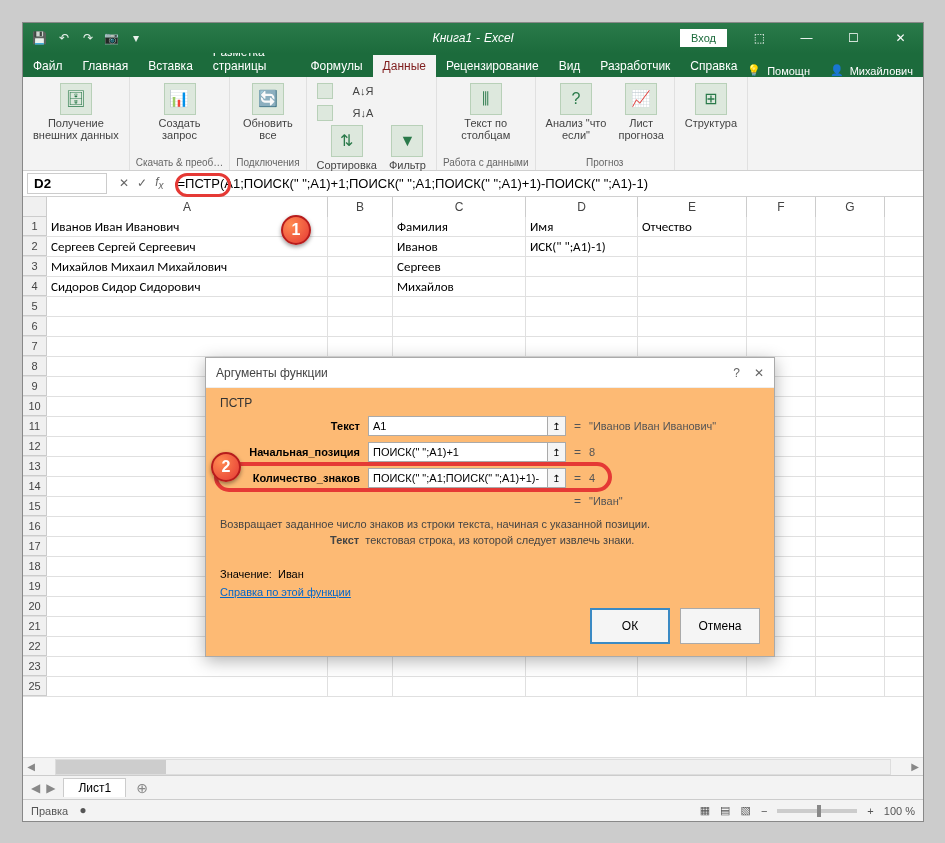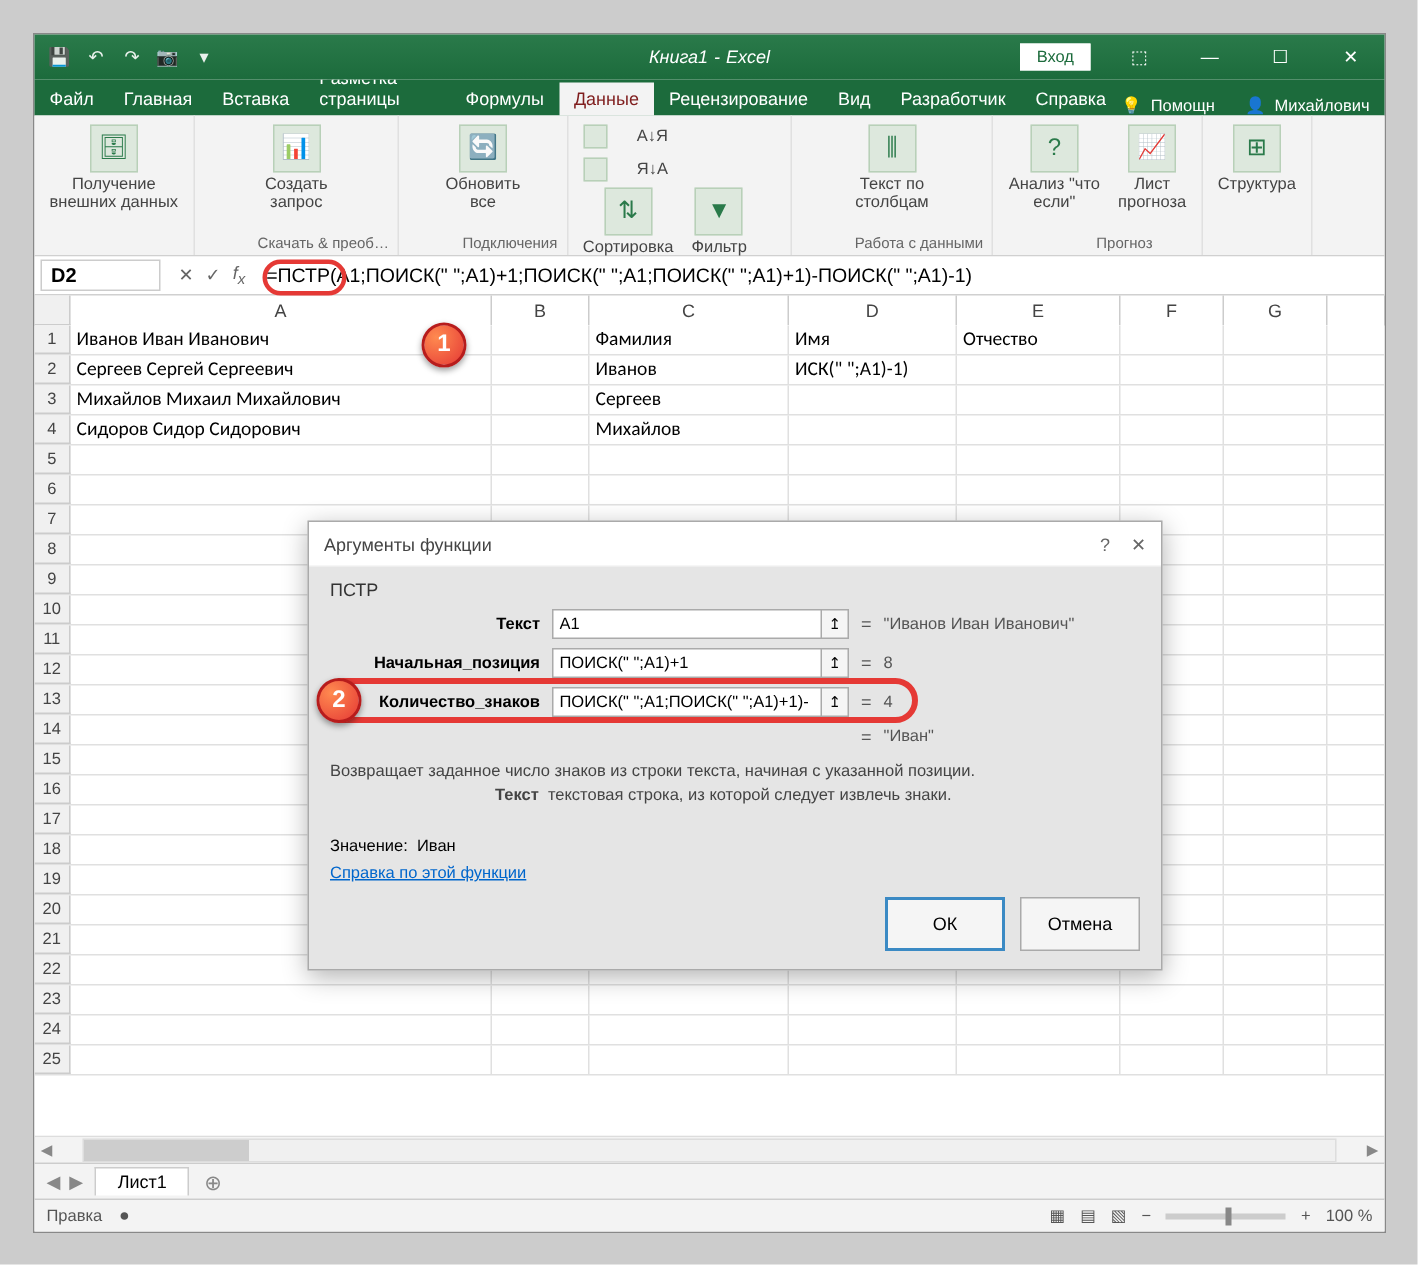--- a/index.html
+++ b/index.html
@@ -11,40 +11,40 @@
   .title-center { position:absolute; left:50%; transform:translateX(-50%); display:flex; align-items:center; gap:4px;font-style:italic; }
   .title-right { margin-left: auto; display:flex; align-items:center; gap:2px; }
   .login-btn { background:#fff; color:#1c6b3c; padding:2px 10px; font-size:11px; margin-right:8px; border:1px solid #fff; }
   .winbtn { width: 45px; height:30px; display:flex; align-items:center; justify-content:center; color:#fff; }
   .tabs { height:24px; background:#1c6b3c; display:flex; align-items:flex-end; font-size:12px; color:#fff; }
   .tab { padding:4px 10px; cursor:pointer; }
   .tab.active { background:#f3f3f3; color:#7f1d1d; }
   .tab-right { margin-left:auto; display:flex; align-items:center; gap:6px; padding-right:10px; font-size:11px; }
   .ribbon { height:94px; background:#f3f3f3; border-bottom:1px solid #d0d0d0; display:flex; font-size:11px; color:#444; }
   .ribgroup { display:flex; flex-direction:column; border-right:1px solid #e0e0e0; padding:4px 6px 2px; }
-  .ribgroup-label { text-align:center; font-size:10px; color:#666; margin-top:auto; padding-top:2px;margin-left:36px; }
+  .ribgroup-label { text-align:center; font-size:10px; color:#666; margin-top:auto; padding-top:2px; }
   .ribbtn { display:flex; flex-direction:column; align-items:center; gap:2px; padding:2px 4px; text-align:center; line-height:1.1; }
   .ribbtn-icon { width:32px; height:32px; background:#dde8dd; border:1px solid #b8d0b8; display:flex; align-items:center; justify-content:center; font-size:16px; color:#2a7a4a; }
   .ribrow { display:flex; gap:4px; }
   .small-btn { display:flex; align-items:center; gap:20px; padding:2px 4px; font-size:11px; }
   .small-icon { width:16px; height:16px; background:#dde8dd; border:1px solid #b8d0b8; }
   .namebox-row { height:26px; background:#fff; border-bottom:1px solid #d0d0d0; display:flex; align-items:center; font-size:12px; }
   .namebox { width:80px; border:1px solid #ccc; margin:2px 4px; padding:2px 6px; background:#fff;font-weight:bold; }
   .fx-controls { display:flex; align-items:center; gap:8px; padding:0 8px; color:#666; }
   .formula-bar { flex:1; padding:2px 6px; font-family:Calibri,sans-serif; font-size:13px; position:relative; }
   .formula-text { white-space:nowrap; }
   .func-highlight { position:absolute; left:4px; top:-1px; width:56px; height:24px; border:3px solid #e53935; border-radius:14px; }
   .grid-area { flex:1; display:flex; overflow:hidden; background:#fff; position:relative; }
   .corner { width:24px; height:20px; background:#f0f0f0; border-right:1px solid #ccc; border-bottom:1px solid #ccc; }
   .colhead { border-right:1px solid #ccc; text-align:center; font-size:12px; color:#444; display:flex; align-items:center; justify-content:center; }
   .row { height:20px; display:flex; border-bottom:1px solid #e0e0e0; }
   .rownum { width:24px; background:#f0f0f0; border-right:1px solid #ccc; text-align:center; font-size:11px; color:#444; display:flex; align-items:center; justify-content:center; border-bottom:1px solid #ccc; }
   .cell { border-right:1px solid #e0e0e0; padding:1px 4px; font-size:13px; font-family:Calibri,sans-serif; overflow:hidden; white-space:nowrap; display:flex; align-items:center; }
   .cA{width:281px;} .cB{width:65px;} .cC{width:133px;} .cD{width:112px;} .cE{width:109px;} .cF{width:69px;} .cG{width:69px;}
-  .dialog { position:absolute; left:182px; top:324px; width:570px; height:300px; background:#e5e5e5; border:1px solid #aaa; box-shadow:0 4px 16px rgba(0,0,0,.3); font-size:12px; z-index:10; }
+  .dialog { position:absolute; left:182px; top:334px; width:570px; height:300px; background:#fdba74; border:1px solid #aaa; box-shadow:0 4px 16px rgba(0,0,0,.3); font-size:12px; z-index:10; }
   .dlg-title { height:30px; background:#fff; display:flex; align-items:center; padding:0 10px; border-bottom:1px solid #eee; color:#444; }
   .dlg-title-right { margin-left:auto; display:flex; gap:14px; color:#666; }
   .dlg-body { padding:8px 14px; }
   .dlg-func { font-size:12px; color:#333; margin-bottom:6px; }
   .dlg-row { display:flex; align-items:center; margin-bottom:6px; }
   .dlg-label { width:148px; text-align:right; padding-right:8px; font-weight:bold; font-size:11px; }
   .dlg-input { width:180px; border:1px solid #aaa; padding:2px 4px; font-size:11px; height:20px; }
   .dlg-ref { width:18px; height:20px; border:1px solid #aaa; border-left:none; display:flex; align-items:center; justify-content:center; background:#f5f5f5; font-size:10px;}
   .dlg-eq { padding:0 8px; color:#555; }
   .dlg-val { color:#555; font-size:11px; }
@@ -447,30 +447,20 @@
           <div class="rownum">23</div>
           <div class="cell cA"></div>
           <div class="cell cB"></div>
           <div class="cell cC"></div>
           <div class="cell cD"></div>
           <div class="cell cE"></div>
           <div class="cell cF"></div>
           <div class="cell cG"></div>
         </div>
         <div class="row">
-          <div class="rownum">24</div>
-          <div class="cell cA"></div>
-          <div class="cell cB"></div>
-          <div class="cell cC"></div>
-          <div class="cell cD"></div>
-          <div class="cell cE"></div>
-          <div class="cell cF"></div>
-          <div class="cell cG"></div>
-        </div>
-        <div class="row">
           <div class="rownum">25</div>
           <div class="cell cA"></div>
           <div class="cell cB"></div>
           <div class="cell cC"></div>
           <div class="cell cD"></div>
           <div class="cell cE"></div>
           <div class="cell cF"></div>
           <div class="cell cG"></div>
         </div>
       </div>

